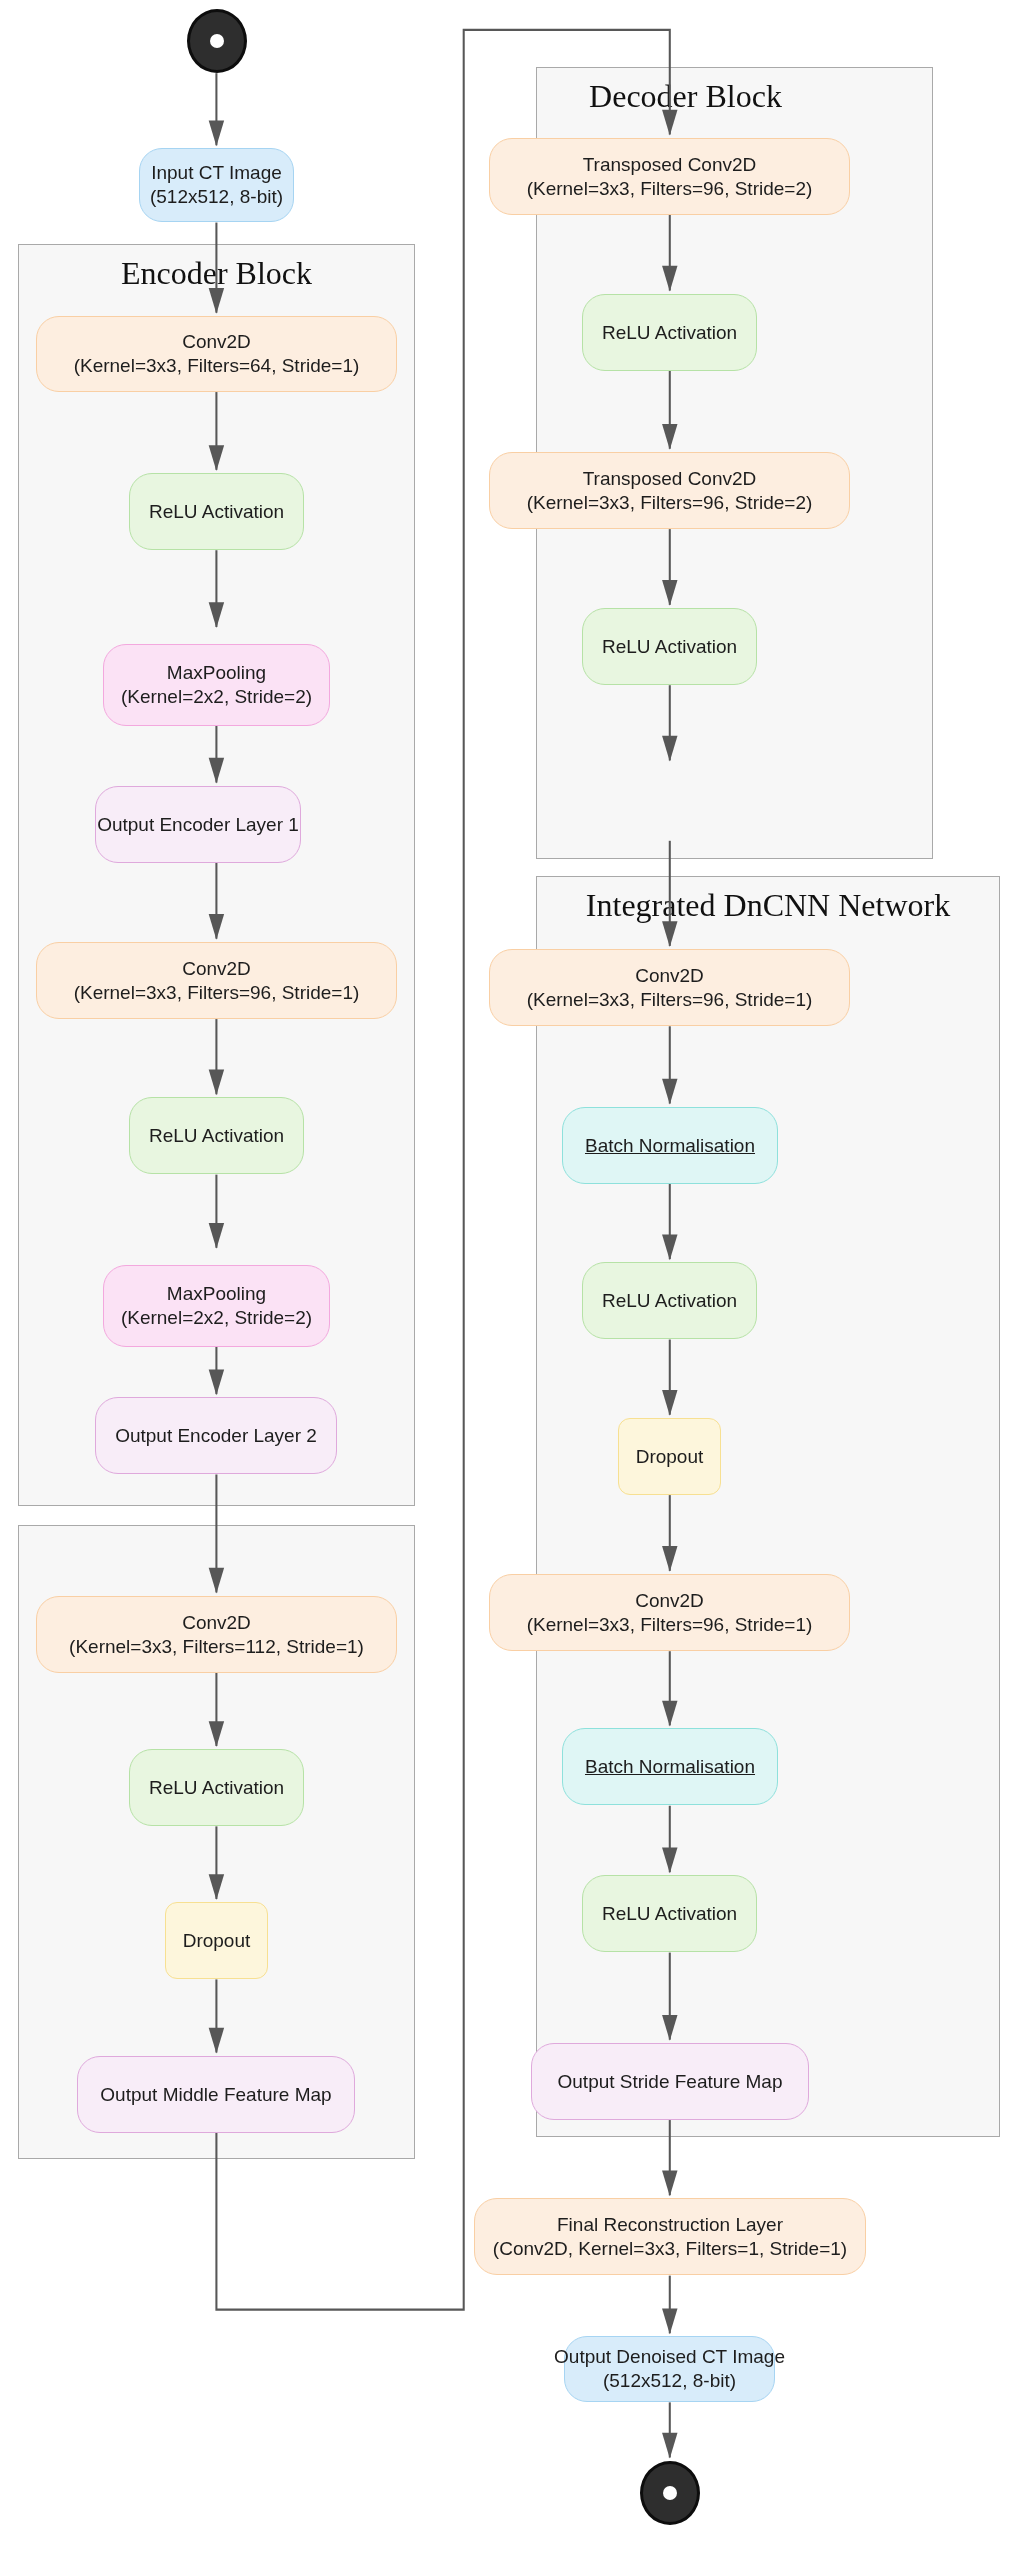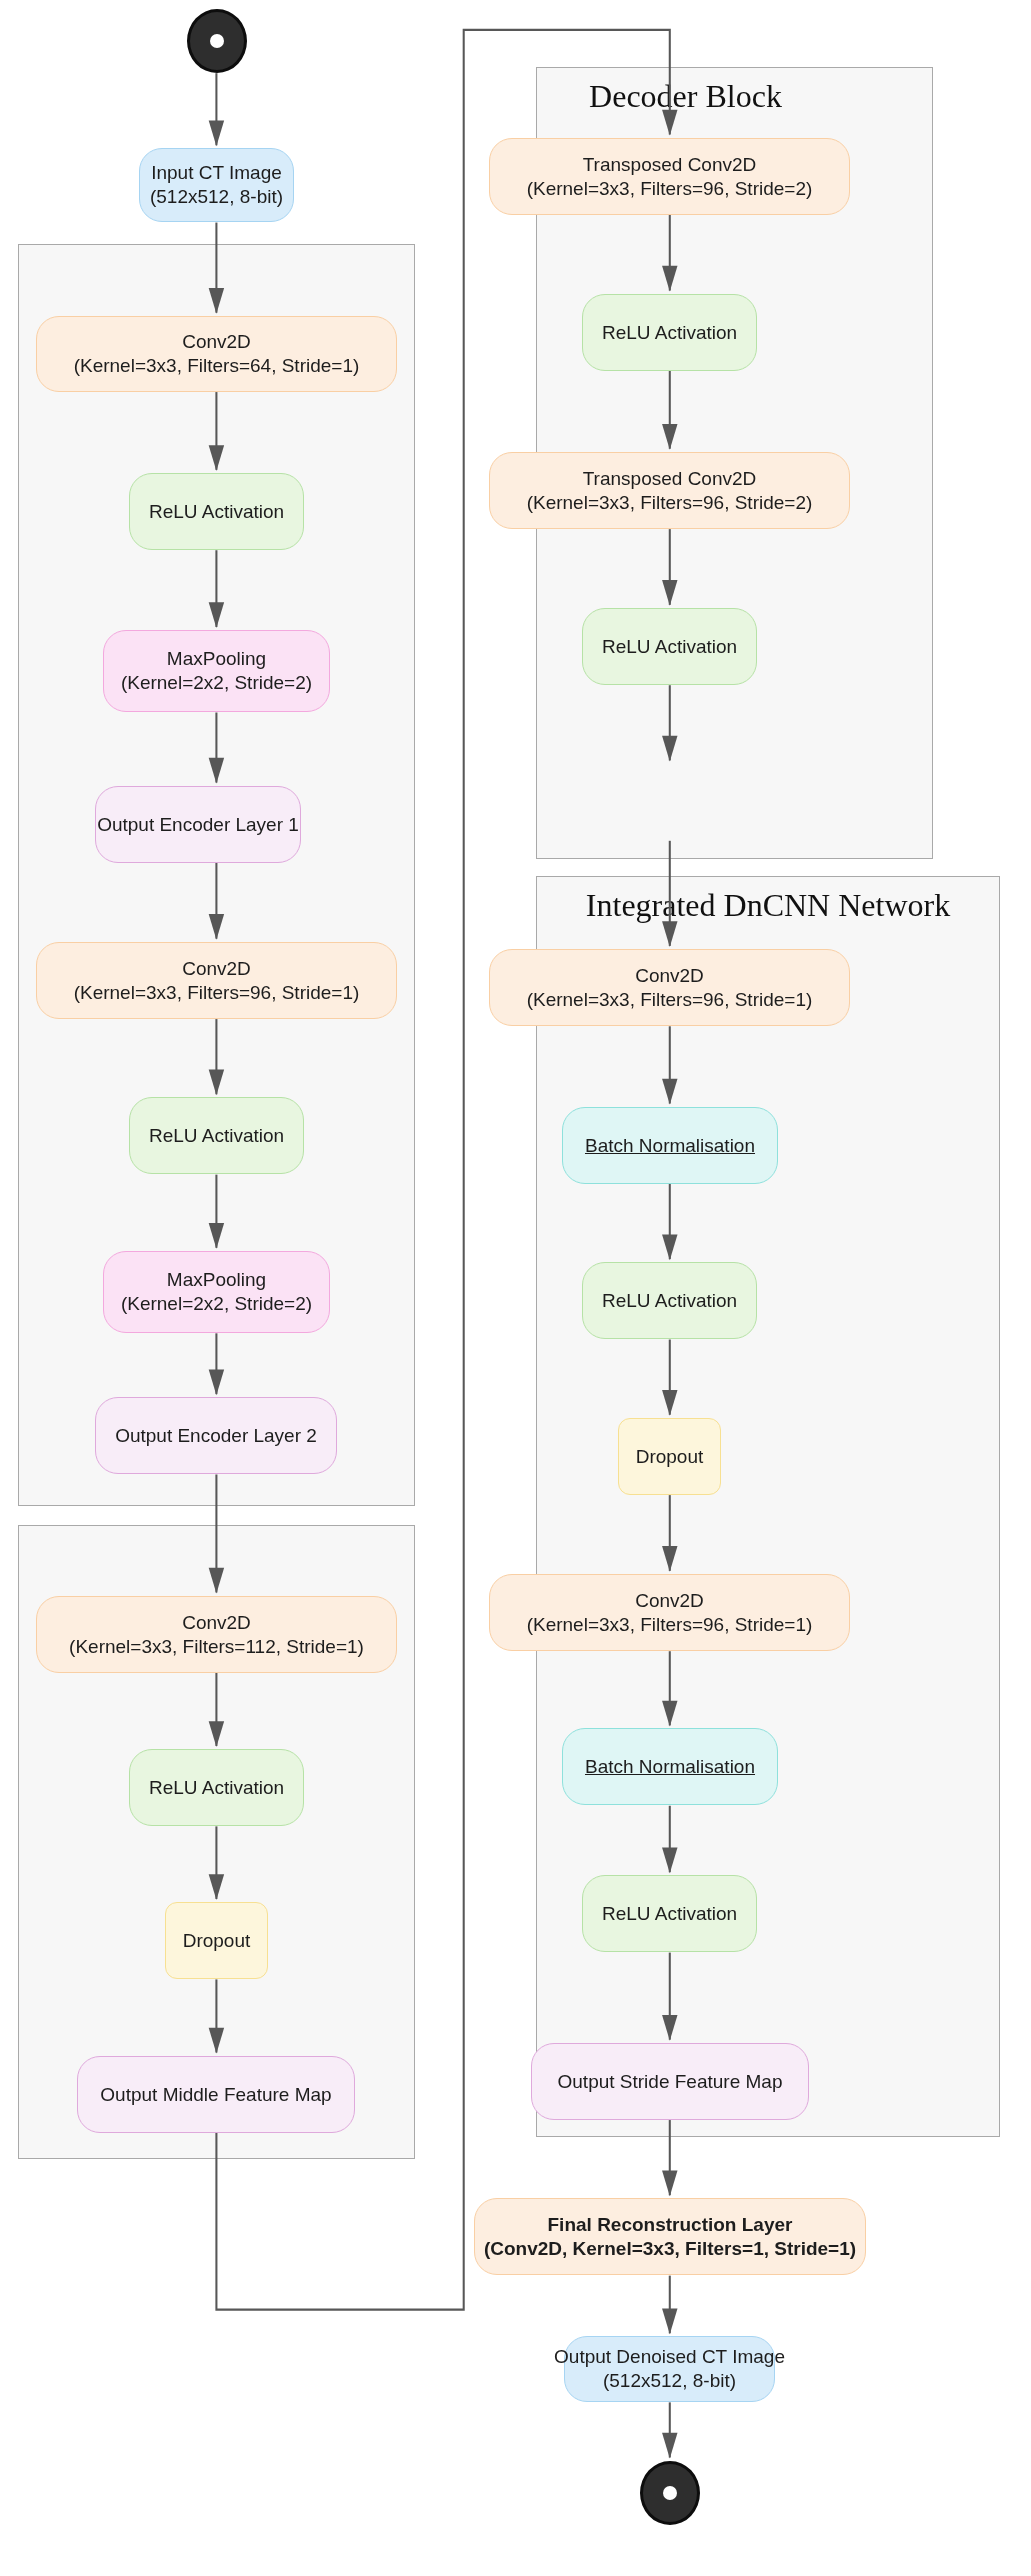--- a/index.html
+++ b/index.html
@@ -63,35 +63,36 @@
   }
   .terminal .dot {
     width: 14px;
     height: 14px;
     border-radius: 50%;
     background: #ffffff;
   }
   .k-io   { background: var(--io-fill, #d8ecfa);   border-color: var(--io-border, #a6d4f2); }
   .k-conv { background: var(--conv-fill, #fdeee0); border-color: var(--conv-border, #f9cfa4); }
   .k-relu { background: var(--relu-fill, #e8f6e0); border-color: var(--relu-border, #b6e2a6); }
-  .k-pool { background: var(--pool-fill, #fbe2f5); border-color: var(--pool-border, #f3a8de); }
+  .k-pool { background: var(--pool-fill, #fbe2f5); border-color: var(--pool-border, #f3a8de); margin-top: 14px; }
   .k-out  { background: var(--out-fill, #f8edf8);  border-color: var(--out-border, #dfa9dc); }
   .k-drop { background: var(--drop-fill, #fdf6dc); border-color: var(--drop-border, #f7e092); border-radius: 12px; }
   .k-bn   { background: var(--bn-fill, #dff6f5);   border-color: var(--bn-border, #8ee1dc); text-decoration: underline; }
 </style>
 </head>
 <body>
 
 <div id="canvas">
 
   <div class="cluster" style="left:18px; top:244px; width:397px; height:1262px;"></div>
   <div class="cluster" style="left:18px; top:1525px; width:397px; height:634px;"></div>
   <div class="cluster" style="left:536px; top:67px; width:397px; height:792px;"></div>
   <div class="cluster" style="left:536px; top:876px; width:464px; height:1261px;"></div>
 
+  <div class="cluster-title" style="left:18px; top:255px; width:397px;">Encoder Block</div>
   <div class="cluster-title" style="left:536px; top:78px; width:299px;">Decoder Block</div>
   <div class="cluster-title" style="left:536px; top:887px; width:464px;">Integrated DnCNN Network</div>
 
   <svg class="edges" width="1032" height="2593" viewBox="0 0 2003 5033">
     <defs>
       <marker id="arr" markerUnits="userSpaceOnUse" markerWidth="54" markerHeight="34" refX="48" refY="0" orient="auto" overflow="visible">
         <path d="M0,-15 L50,0 L0,15 Z" fill="#575757"></path>
       </marker>
     </defs>
     <g stroke="#575757" stroke-width="4" fill="none">
@@ -238,21 +239,21 @@
   </div>
 
   <div class="node k-relu" style="left:582px; top:1875px; width:175px; height:77px;">
     <span>ReLU Activation</span>
   </div>
 
   <div class="node k-out" style="left:531px; top:2043px; width:278px; height:77px;">
     <span>Output Stride Feature Map</span>
   </div>
 
-  <div class="node k-conv" style="left:474px; top:2198px; width:392px; height:77px;font-weight:bold;">
+  <div class="node k-conv" style="left:474px; top:2198px; width:392px; height:77px;">
     <span>Final Reconstruction Layer</span>
     <span>(Conv2D, Kernel=3x3, Filters=1, Stride=1)</span>
   </div>
 
   <div class="node k-io" style="left:564px; top:2336px; width:211px; height:66px;">
     <span>Output Denoised CT Image</span>
     <span>(512x512, 8-bit)</span>
   </div>
 
 </div>

